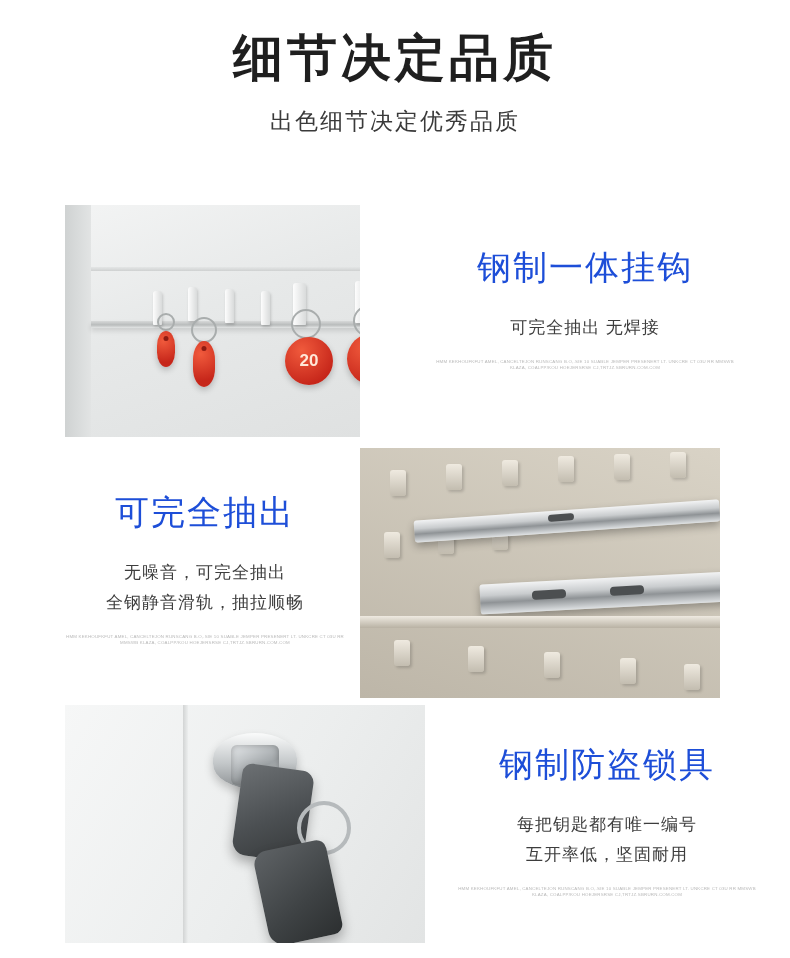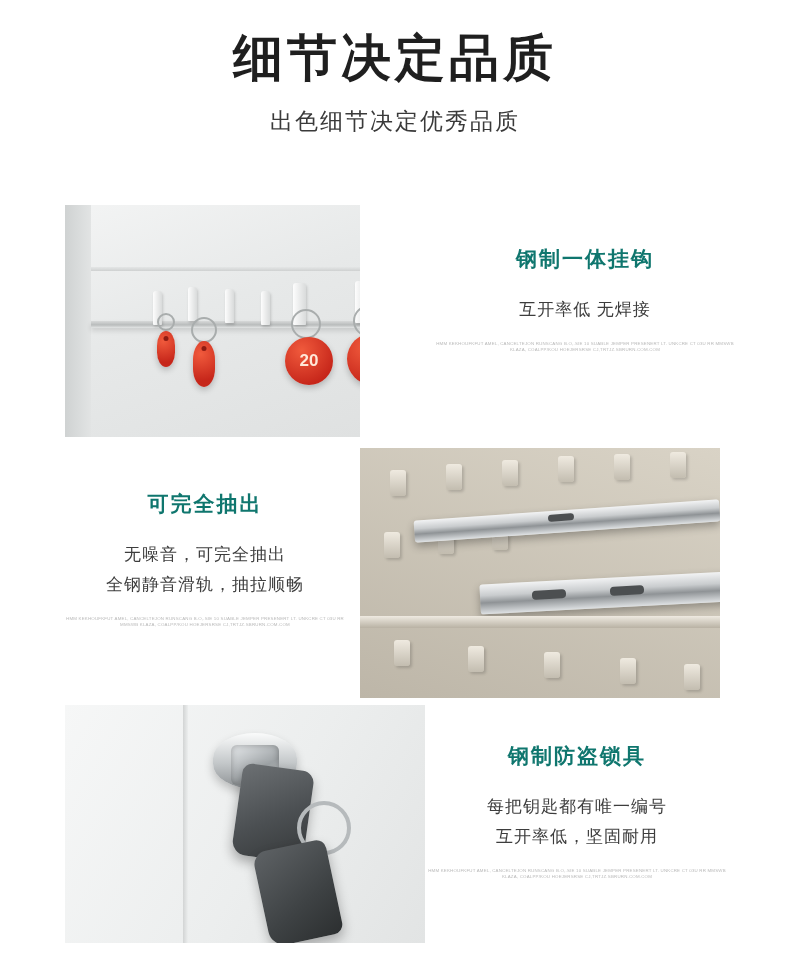--- a/index.html
+++ b/index.html
@@ -35,24 +35,24 @@
 
   .photo {
     position: absolute;
     overflow: hidden;
     background: #a16207;
     padding-left: 48px;
   }
 
   .text-col { position: absolute; text-align: center; }
   .feat-title {
-    font-size: 21px;
-    font-weight: bold;
+    font-size: 34px;
+    font-weight: normal;
     letter-spacing: 2px;
-    color: #0f766e;
+    color: #1d4ed8;
   }
   .feat-desc {
     margin-top: 22px;
     font-size: 17px;
     line-height: 1.75;
     letter-spacing: 1px;
     color: #3d3d3d;
   }
   .fineprint {
     margin-top: 16px;
@@ -190,21 +190,21 @@
   }
   #photo-lock .shaft {
     position: absolute; left: 238px; top: 150px; width: 10px; height: 40px;
     background: linear-gradient(90deg,#8f9395,#5d6163);
     transform: rotate(18deg);
   }
 
   
   #text-hooks { left: 430px; top: 245px; width: 310px; }
   #text-rails { left: 60px; top: 490px; width: 290px; }
-  #text-lock  { left: 422px; top: 742px; width: 310px; }
+  #text-lock  { left: 452px; top: 742px; width: 310px; }
 </style>
 </head>
 <body>
 
 <div class="page">
 
   <div class="header">
     <div class="main-title">细节决定品质</div>
     <div class="sub-title">出色细节决定优秀品质</div>
   </div>
@@ -233,21 +233,21 @@
     <div class="tag" style="left:128px; top:136px; width:22px; height:46px;">
       <span class="hole"></span>
     </div>
     <div class="tag round" style="left:220px; top:132px; width:48px; height:48px; font-size:17px;">20</div>
     <div class="tag round" style="left:282px; top:128px; width:52px; height:52px; font-size:18px;">34</div>
   </div>
 
   <div class="text-col" id="text-hooks">
     <div class="feat-title">钢制一体挂钩</div>
     <div class="feat-desc">
-      <div>互开率低 无焊接</div>
+      <div>可完全抽出 无焊接</div>
     </div>
     <div class="fineprint">HMM KEKHOUFKFUT AMEL, CANCELTEJON RUNSCANG B.O,.SIE 10 SUABLE JEMPER PRESENERT LT. UNKCRE CT 03U RR MMSWB KLAZA, COALPP/KOU HOEJERSRSE CJ,TRTJZ.SBRURN.COM.COM</div>
   </div>
 
   <div class="photo" id="photo-rails">
     <div class="bg"></div>
     <div class="backwall"></div>
 
     <div class="bump" style="left:30px;  top:22px;"></div>
     <div class="bump" style="left:86px;  top:16px;"></div>

